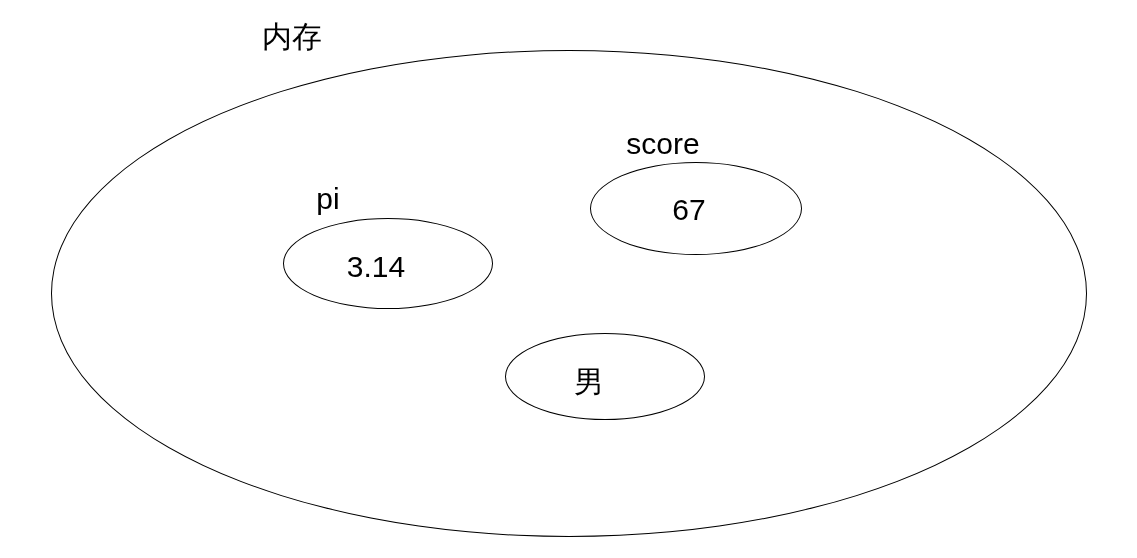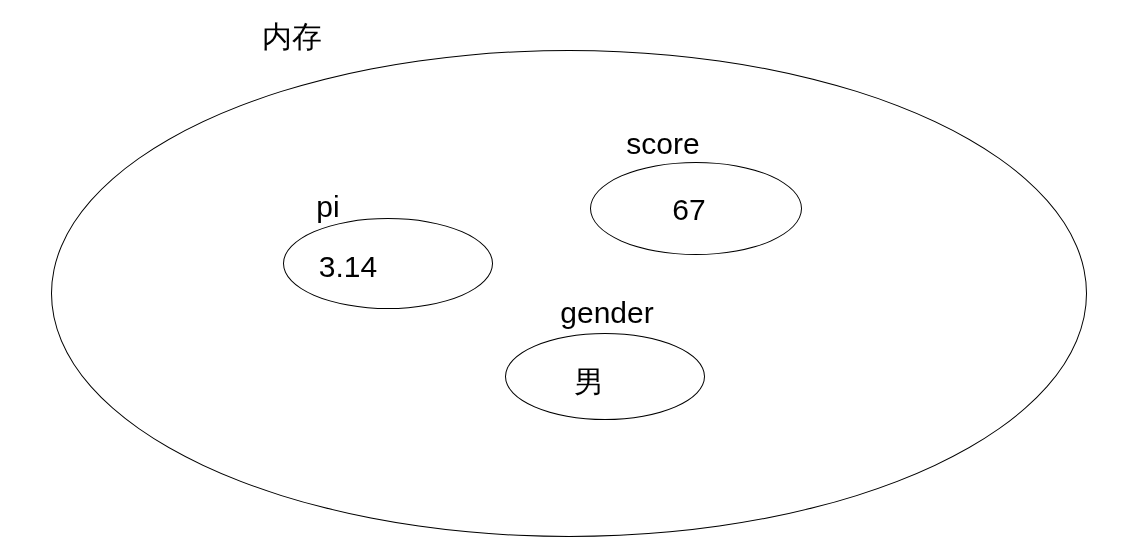--- a/index.html
+++ b/index.html
@@ -50,22 +50,22 @@
   }
   .txt {
     position: absolute;
     transform: translate(-50%, -50%);
     font-size: 30px;
     line-height: 1.1;
     white-space: nowrap;
     color: #000000;
   }
   .title-memory   { left: 292px; top: 36px; }
-  .name-pi        { left: 328px; top: 206px; }
-  .value-pi       { left: 348px; top: 266px; }
+  .name-pi        { left: 328px; top: 198px; }
+  .value-pi       { left: 376px; top: 266px; }
   .name-score     { left: 663px; top: 143px; }
   .value-score    { left: 689px; top: 209px; }
   .name-gender    { left: 607px; top: 312px; }
   .value-gender   { left: 589px; top: 381px; }
 </style>
 </head>
 <body>
 
 <div class="canvas">
 
@@ -74,16 +74,15 @@
 
   <div class="ellipse var-pi"></div>
   <div class="txt name-pi">pi</div>
   <div class="txt value-pi">3.14</div>
 
   <div class="ellipse var-score"></div>
   <div class="txt name-score">score</div>
   <div class="txt value-score">67</div>
 
   <div class="ellipse var-gender"></div>
-  <div class="txt name-gender">gender</div>
   <div class="txt value-gender">男</div>
 
 </div>
 
 </body></html>

